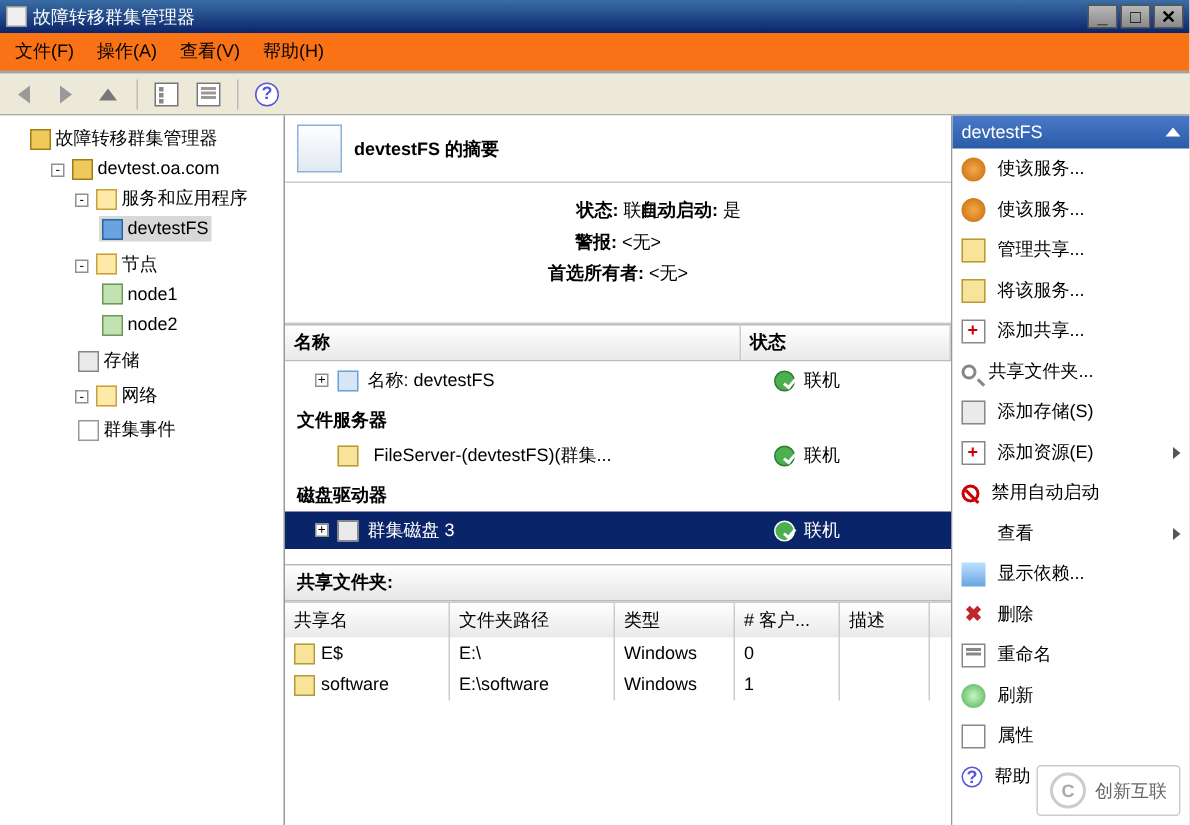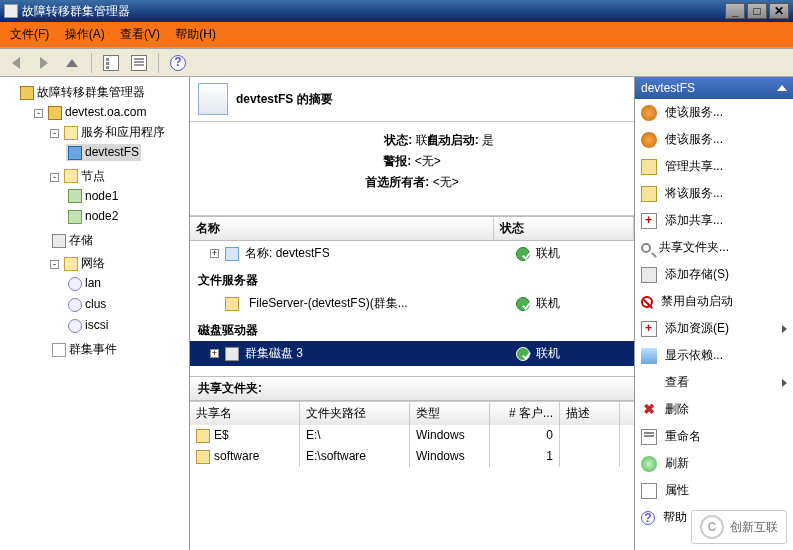--- a/index.html
+++ b/index.html
@@ -74,21 +74,21 @@
   .secline .name{ flex:1; }
   .secline.selected{ background:#0a246a; color:#fff; }
   .secline.selected .status-led{ border-color:#fff; }
 
   .shareshead{ background:linear-gradient(#fff,#e6e6e6); font-weight:bold; border-top:1px solid #bbb; border-bottom:1px solid #bbb; padding:3px 8px; }
 
   .sharetable{ border-top:1px solid #ccc; }
   .sharetable .header, .sharetable .row{ display:flex; }
   .sharetable .header{ background:linear-gradient(#fff,#e9e9e9); }
   .sharetable .cell{ padding:3px 6px; border-right:1px solid #ccc; overflow:hidden; text-overflow:ellipsis; white-space:nowrap; }
-  .c1{width:110px;} .c2{width:110px;} .c3{width:80px;} .c4{width:70px;text-align:right;} .c5{width:60px;}
+  .c1{width:110px;} .c2{width:110px;} .c3{width:80px;} .c4{width:70px;} .c5{width:60px;}
   .sicon{ width:14px;height:14px;background:#f7e39a;border:1px solid #b59a36;display:inline-block;margin-right:4px;vertical-align:middle;}
 
   
   .apanehead{ background:linear-gradient(#fafafa,#e3e3e3); border-bottom:1px solid #bbb; padding:4px 6px; font-weight:normal;}
   .apanesub{ background:linear-gradient(#4a7ac8,#2a5aa8); color:#fff; padding:4px 6px; display:flex; align-items:center; justify-content:space-between; }
   .apanesub .up{ width:0;height:0;border-left:5px solid transparent;border-right:5px solid transparent;border-bottom:6px solid #fff; }
   .aitem{ padding:5px 6px; display:flex; align-items:center; gap:8px; }
   .ai-icon{ width:16px;height:16px; display:inline-block; flex-shrink:0;}
   .ai-icon.gear{ background:radial-gradient(circle,#f7a84a,#c16a0a); border-radius:50%; }
   .ai-icon.share{ background:#f7e39a;border:1px solid #b59a36;}
@@ -178,25 +178,20 @@
               <li>
                 <span class="toggle">-</span><span class="row"><span class="nicon folder"></span><span>节点</span></span>
                 <ul>
                   <li><span class="row"><span class="nicon node"></span><span>node1</span></span></li>
                   <li><span class="row"><span class="nicon node"></span><span>node2</span></span></li>
                 </ul>
               </li>
               <li><span class="row"><span class="nicon stor"></span><span>存储</span></span></li>
               <li>
                 <span class="toggle">-</span><span class="row"><span class="nicon folder"></span><span>网络</span></span>
-                <ul>
-                  <li><span class="row"><span class="nicon net"></span><span>lan</span></span></li>
-                  <li><span class="row"><span class="nicon net"></span><span>clus</span></span></li>
-                  <li><span class="row"><span class="nicon net"></span><span>iscsi</span></span></li>
-                </ul>
               </li>
               <li><span class="row"><span class="nicon ev"></span><span>群集事件</span></span></li>
             </ul>
           </li>
         </ul>
       </li>
     </ul>
   </div>
 
   <div class="mainpane">
@@ -304,38 +299,38 @@
         </div>
         <div class="aitem">
           <span class="ai-icon mag"></span>
           <span>共享文件夹...</span>
         </div>
         <div class="aitem">
           <span class="ai-icon disk"></span>
           <span>添加存储(S)</span>
         </div>
         <div class="aitem">
-          <span class="ai-icon no"></span>
-          <span>禁用自动启动</span>
-        </div>
-        <div class="aitem">
           <span class="ai-icon plus"></span>
           <span>添加资源(E)</span>
           <span class="sm-arrow"></span>
         </div>
         <div class="aitem">
-          <span class="ai-icon dep"></span>
-          <span>显示依赖...</span>
+          <span class="ai-icon no"></span>
+          <span>禁用自动启动</span>
         </div>
         <div class="aitem">
           <span class="ai-icon "></span>
           <span>查看</span>
           <span class="sm-arrow"></span>
         </div>
         <div class="aitem">
+          <span class="ai-icon dep"></span>
+          <span>显示依赖...</span>
+        </div>
+        <div class="aitem">
           <span class="ai-icon del">✖</span>
           <span>删除</span>
         </div>
         <div class="aitem">
           <span class="ai-icon ren"></span>
           <span>重命名</span>
         </div>
         <div class="aitem">
           <span class="ai-icon ref"></span>
           <span>刷新</span>

